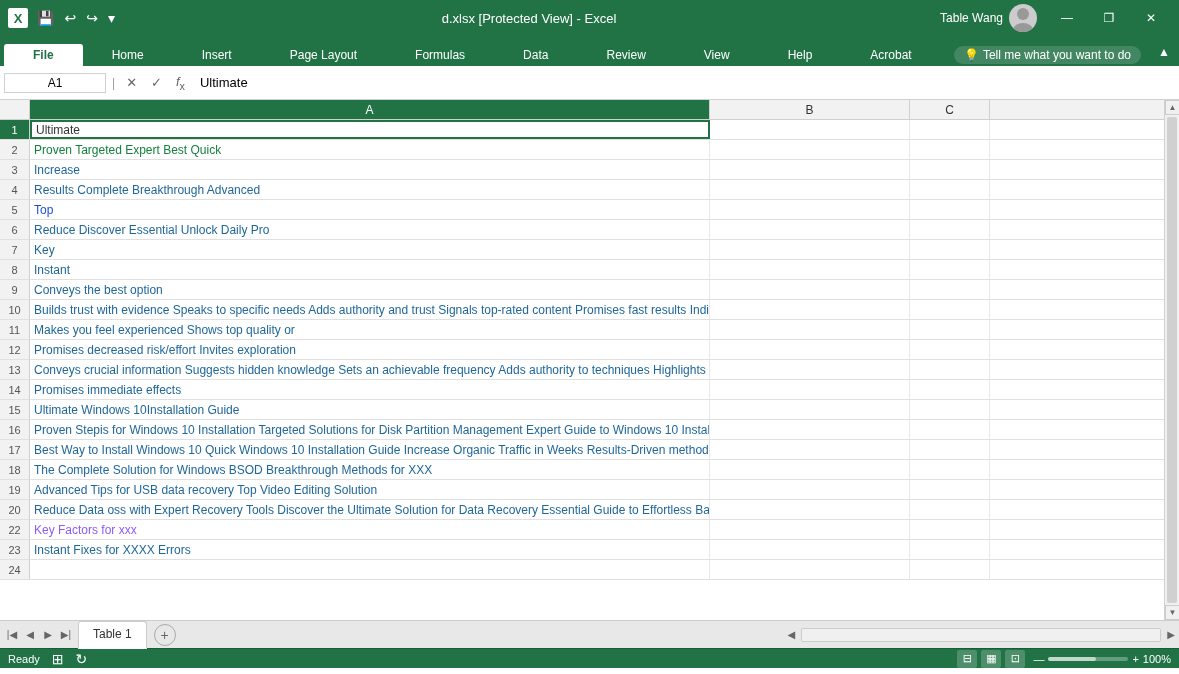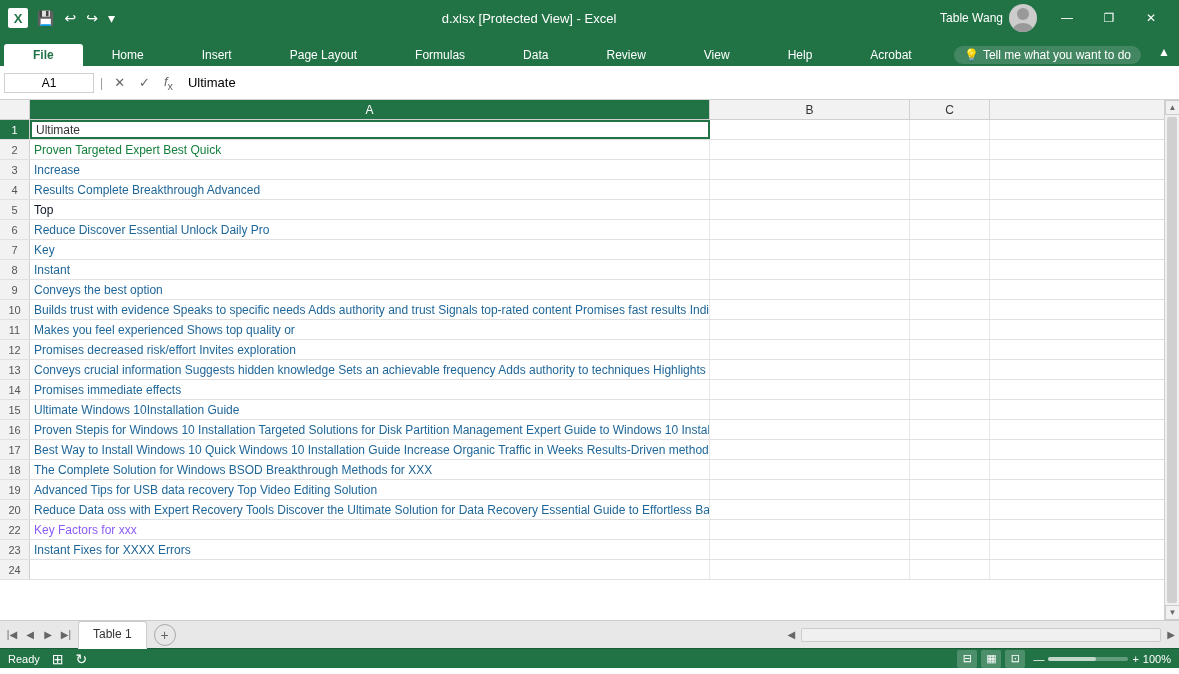--- a/index.html
+++ b/index.html
@@ -64,21 +64,21 @@
     .formula-bar {
       background: #fff;
       border-bottom: 1px solid #d0d0d0;
       height: 34px;
       display: flex;
       align-items: center;
       padding: 0 4px;
       gap: 4px;
     }
     .name-box {
-      width: 90px;
+      width: 102px;
       border: 1px solid #d0d0d0;
       padding: 2px 4px;
       font-size: 12px;
       text-align: center;
     }
     .formula-divider { color: #999; margin: 0 2px; }
     .formula-icon-btn { padding: 2px 5px; cursor: pointer; color: #666; font-size: 13px; }
     .formula-input {
       flex: 1;
       border: none;
@@ -321,21 +321,21 @@
         <div class="cell cell-c"></div>
       </div>
       <div class="grid-row">
         <div class="row-num">4</div>
         <div class="cell cell-a" style="color: rgb(31, 102, 153);">Results Complete Breakthrough Advanced</div>
         <div class="cell cell-b"></div>
         <div class="cell cell-c"></div>
       </div>
       <div class="grid-row">
         <div class="row-num">5</div>
-        <div class="cell cell-a" style="color: #0f172a;">Top</div>
+        <div class="cell cell-a" style="color: #1d4ed8;">Top</div>
         <div class="cell cell-b"></div>
         <div class="cell cell-c"></div>
       </div>
       <div class="grid-row">
         <div class="row-num">6</div>
         <div class="cell cell-a" style="color: rgb(31, 102, 153);">Reduce Discover Essential Unlock Daily Pro</div>
         <div class="cell cell-b"></div>
         <div class="cell cell-c"></div>
       </div>
       <div class="grid-row">

